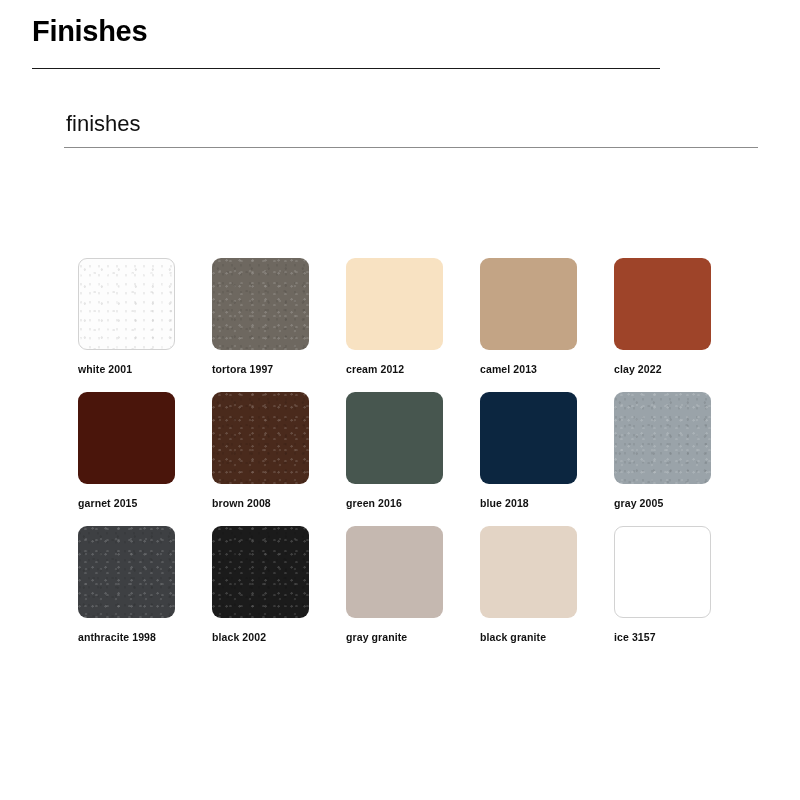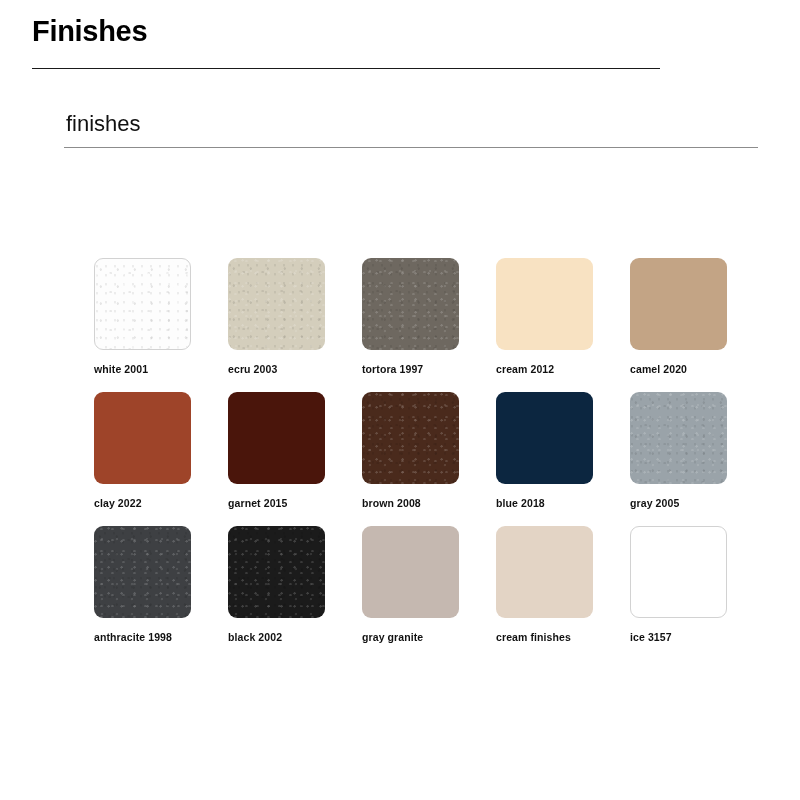--- a/index.html
+++ b/index.html
@@ -56,21 +56,21 @@
     margin: 0 0 0 0;
     width: 694px;
     border: 0;
     border-top: 1px solid #8c8c8c;
     height: 0;
   }
 
   
   .swatch-grid {
     margin-top: 110px;
-    margin-left: 30px;
+    margin-left: 14px;
     display: grid;
     grid-template-columns: repeat(5, 134px);
     grid-auto-rows: 134px;
     column-gap: 0px;
     row-gap: 0px;
   }
   .swatch-cell {
     width: 134px;
     height: 134px;
     box-sizing: border-box;
@@ -126,46 +126,46 @@
   <div class="section">
     <h2 class="section-title">finishes</h2>
     <hr class="section-rule">
 
     <div class="swatch-grid">
         <div class="swatch-cell">
           <div class="swatch-chip outlined" style="background: rgb(253, 253, 253);"></div>
           <div class="swatch-label">white 2001</div>
         </div>
         <div class="swatch-cell">
-          <div class="swatch-chip" style="background: rgb(212, 206, 188);"></div>
-          <div class="swatch-label">ecru 2003</div>
-        </div>
-        <div class="swatch-cell">
           <div class="swatch-chip" style="background: rgb(110, 104, 96);"></div>
           <div class="swatch-label">tortora 1997</div>
         </div>
         <div class="swatch-cell">
           <div class="swatch-chip smooth" style="background: rgb(248, 226, 194);"></div>
           <div class="swatch-label">cream 2012</div>
         </div>
         <div class="swatch-cell">
           <div class="swatch-chip smooth" style="background: rgb(195, 164, 133);"></div>
-          <div class="swatch-label">camel 2020</div>
+          <div class="swatch-label">camel 2013</div>
         </div>
         <div class="swatch-cell">
           <div class="swatch-chip smooth" style="background: rgb(158, 68, 41);"></div>
           <div class="swatch-label">clay 2022</div>
         </div>
         <div class="swatch-cell">
           <div class="swatch-chip smooth" style="background: rgb(74, 21, 11);"></div>
           <div class="swatch-label">garnet 2015</div>
         </div>
         <div class="swatch-cell">
           <div class="swatch-chip" style="background: rgb(74, 42, 28);"></div>
           <div class="swatch-label">brown 2008</div>
+        </div>
+        <div class="swatch-cell">
+          <div class="swatch-chip smooth" style="background: rgb(71, 86, 79);"></div>
+          <div class="swatch-label">green 2016</div>
         </div>
         <div class="swatch-cell">
           <div class="swatch-chip smooth" style="background: rgb(12, 38, 64);"></div>
           <div class="swatch-label">blue 2018</div>
         </div>
         <div class="swatch-cell">
           <div class="swatch-chip" style="background: rgb(154, 163, 169);"></div>
           <div class="swatch-label">gray 2005</div>
         </div>
         <div class="swatch-cell">
@@ -175,21 +175,21 @@
         <div class="swatch-cell">
           <div class="swatch-chip" style="background: rgb(27, 27, 27);"></div>
           <div class="swatch-label">black 2002</div>
         </div>
         <div class="swatch-cell">
           <div class="swatch-chip smooth" style="background: rgb(197, 184, 176);"></div>
           <div class="swatch-label">gray granite</div>
         </div>
         <div class="swatch-cell">
           <div class="swatch-chip smooth" style="background: rgb(227, 212, 197);"></div>
-          <div class="swatch-label">cream finishes</div>
+          <div class="swatch-label">black granite</div>
         </div>
         <div class="swatch-cell">
           <div class="swatch-chip smooth outlined" style="background: rgb(255, 255, 255);"></div>
           <div class="swatch-label">ice 3157</div>
         </div>
       </div>
   </div>
 
 </div>
 

